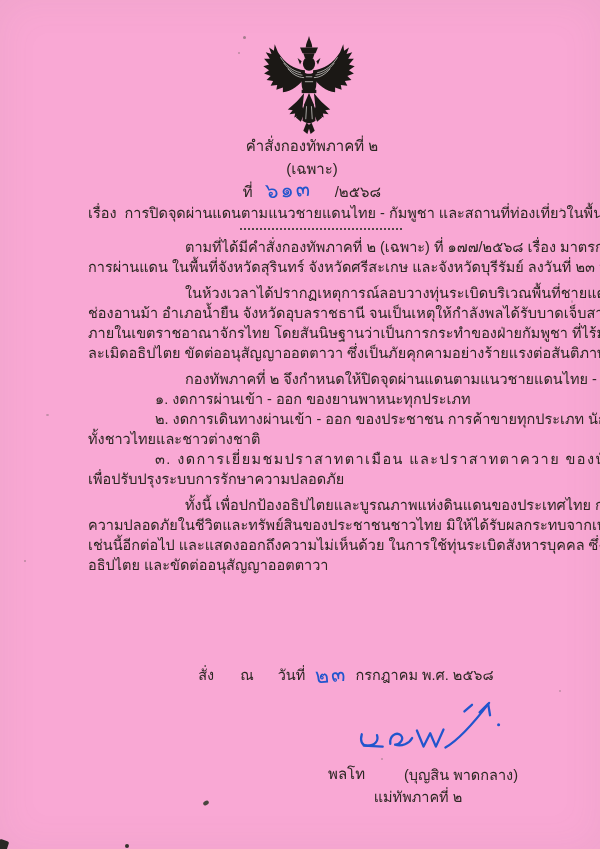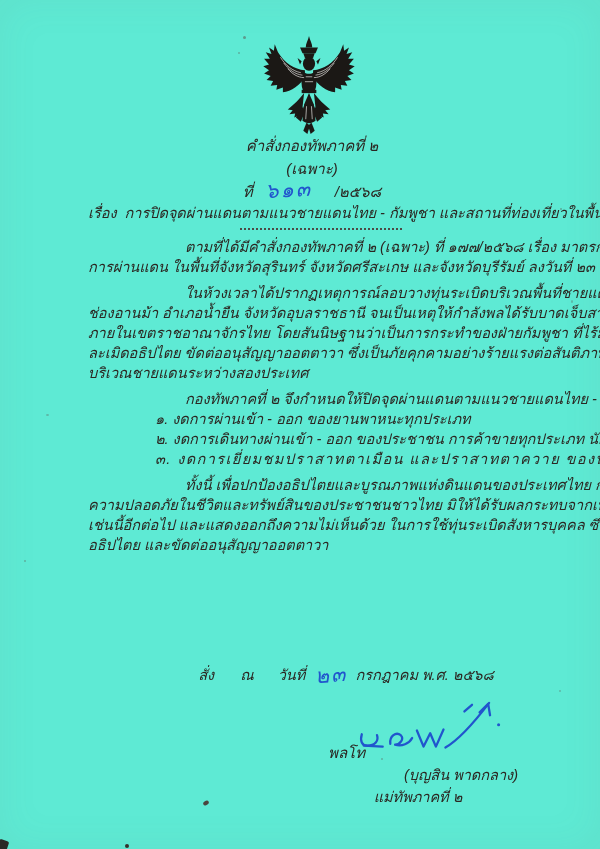--- a/index.html
+++ b/index.html
@@ -1,18 +1,18 @@
 <!DOCTYPE html>
 <html><head>
 <meta charset="utf-8">
 <style>
   html,body{margin:0;padding:0;}
   body{width:600px;height:849px;background:#d8d6d2;font-family:"Liberation Sans","DejaVu Sans",sans-serif;}
-  .page{position:relative;width:600px;height:849px;background:#5eead4;overflow:hidden;color:#2b2722;
-        box-shadow:inset 0 0 40px rgba(120,115,105,.08);font-style:italic;}
+  .page{position:relative;width:600px;height:849px;background:#f9a8d4;overflow:hidden;color:#2b2722;
+        box-shadow:inset 0 0 40px rgba(120,115,105,.08);}
   
   .emblem{position:absolute;left:259px;top:36px;width:100px;height:102px;}
   .hdr{position:absolute;left:12px;width:600px;text-align:center;font-size:15px;white-space:nowrap;}
   .t1{top:134px;}
   .t2{top:157px;}
   .docno{top:176px;height:28px;line-height:28px;}
   .docno .pre{margin-right:12px;}
   .docno .yr{margin-left:23px;}
   .hand{color:#2155cd;font-size:21px;letter-spacing:2px;display:inline-block;transform:rotate(-3deg);
         font-family:"DejaVu Sans","Liberation Sans",sans-serif;}
@@ -28,21 +28,21 @@
   .ind2{padding-left:67px;}
   .loose{letter-spacing:1.4px;}
   
   .order-line{position:absolute;left:0;top:660px;width:600px;text-align:center;padding-left:92px;
               box-sizing:border-box;font-size:14.5px;height:30px;line-height:30px;white-space:nowrap;}
   .order-line .w1{margin-right:26px;}
   .order-line .w2{margin-right:24px;}
   .order-line .w3{margin-right:6px;}
   .order-line .day{margin:0 8px 0 4px;transform:rotate(-5deg);vertical-align:-2px;}
   .sig-svg{position:absolute;left:358px;top:696px;width:152px;height:67px;}
-  .rank{position:absolute;left:328px;top:741px;font-size:15px;}
+  .rank{position:absolute;left:328px;top:762px;font-size:15px;}
   .sig-name{position:absolute;left:318px;top:763px;width:200px;text-align:right;font-size:14.5px;}
   .sig-title{position:absolute;left:318px;top:785px;width:200px;text-align:center;font-size:14.5px;}
   
   .speck{position:absolute;border-radius:50%;background:#5c5952;}
   .blob{position:absolute;left:-2px;top:840px;width:10px;height:10px;background:#2a2825;border-radius:2px;transform:rotate(18deg);}
   .dash{position:absolute;left:203px;top:801px;width:6px;height:4px;background:#4a463f;border-radius:2px;transform:rotate(-30deg);}
   .dot-b{position:absolute;left:125px;top:844px;width:4px;height:4px;background:#34312c;border-radius:50%;}
 </style>
 </head>
 <body>
@@ -97,33 +97,34 @@
   <div class="doc-body">
       <div class="para">
         <div class="line ind1">ตามที่ได้มีคำสั่งกองทัพภาคที่ ๒ (เฉพาะ) ที่ ๑๗๗/๒๕๖๘ เรื่อง มาตรการยกระดับการควบคุม</div>
         <div class="line ind0">การผ่านแดน ในพื้นที่จังหวัดสุรินทร์ จังหวัดศรีสะเกษ และจังหวัดบุรีรัมย์ ลงวันที่ ๒๓ มิถุนายน ๒๕๖๘ นั้น</div>
       </div>
       <div class="para">
         <div class="line ind1">ในห้วงเวลาได้ปรากฏเหตุการณ์ลอบวางทุ่นระเบิดบริเวณพื้นที่ชายแดนช่องบก และ</div>
         <div class="line ind0">ช่องอานม้า อำเภอน้ำยืน จังหวัดอุบลราชธานี จนเป็นเหตุให้กำลังพลได้รับบาดเจ็บสาหัส อันเกิดขึ้น</div>
         <div class="line ind0">ภายในเขตราชอาณาจักรไทย โดยสันนิษฐานว่าเป็นการกระทำของฝ่ายกัมพูชา ที่ไร้มนุษยธรรม และ</div>
         <div class="line ind0">ละเมิดอธิปไตย ขัดต่ออนุสัญญาออตตาวา ซึ่งเป็นภัยคุกคามอย่างร้ายแรงต่อสันติภาพ และเสถียรภาพ</div>
-        <div class="line ind0">บริเวณชายแดนระหว่างสองประเทศ</div>
       </div>
       <div class="para">
         <div class="line ind1">กองทัพภาคที่ ๒ จึงกำหนดให้ปิดจุดผ่านแดนตามแนวชายแดนไทย - กัมพูชา และ</div>
       </div>
       <div class="para tight">
         <div class="line ind2">๑. งดการผ่านเข้า - ออก ของยานพาหนะทุกประเภท</div>
       </div>
       <div class="para tight">
         <div class="line ind2">๒. งดการเดินทางผ่านเข้า - ออก ของประชาชน การค้าขายทุกประเภท นักท่องเที่ยว</div>
+        <div class="line ind0">ทั้งชาวไทยและชาวต่างชาติ</div>
       </div>
       <div class="para tight">
         <div class="line ind2 loose">๓. งดการเยี่ยมชมปราสาทตาเมือน และปราสาทตาควาย ของนักท่องเที่ยว</div>
+        <div class="line ind0">เพื่อปรับปรุงระบบการรักษาความปลอดภัย</div>
       </div>
       <div class="para">
         <div class="line ind1">ทั้งนี้ เพื่อปกป้องอธิปไตยและบูรณภาพแห่งดินแดนของประเทศไทย การรักษา</div>
         <div class="line ind0">ความปลอดภัยในชีวิตและทรัพย์สินของประชาชนชาวไทย มิให้ได้รับผลกระทบจากเหตุการณ์ในลักษณะ</div>
         <div class="line ind0">เช่นนี้อีกต่อไป และแสดงออกถึงความไม่เห็นด้วย ในการใช้ทุ่นระเบิดสังหารบุคคล ซึ่งเป็นการละเมิด</div>
         <div class="line ind0">อธิปไตย และขัดต่ออนุสัญญาออตตาวา</div>
       </div>
     </div>
 
   <div class="order-line">

